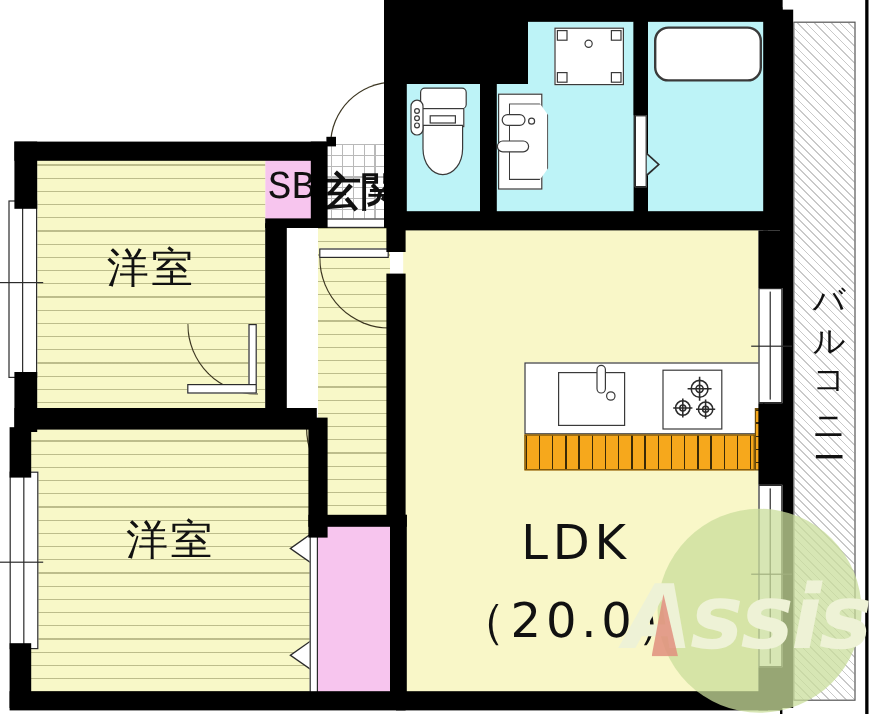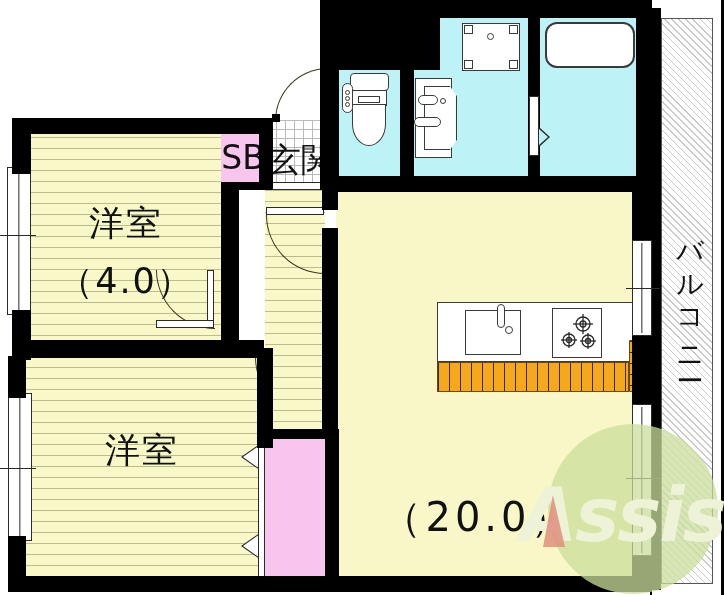--- a/index.html
+++ b/index.html
@@ -52,22 +52,22 @@
     color:#111111;
     font-family:"DejaVu Sans","Liberation Sans",sans-serif;
     white-space:nowrap;
     letter-spacing:2px;
     text-align:center;
     user-select:none;
   }
   .lbl-room{font-size:35px;font-weight:400;}
   .lbl-area{font-size:35px;font-weight:400;}
   .lbl-ldk{font-size:40px;font-weight:400;letter-spacing:4px;}
-  .lbl-sb{font-size:33px;font-weight:400;letter-spacing:0;}
-  .lbl-genkan{font-size:33px;font-weight:400;letter-spacing:0;}
+  .lbl-sb{font-size:33px;font-weight:400;letter-spacing:0;font-family:Liberation Mono, monospace;}
+  .lbl-genkan{font-size:33px;font-weight:700;letter-spacing:0;}
   .lbl-cl{font-size:31px;font-weight:400;letter-spacing:0;}
   .lbl-vert{
     writing-mode:vertical-rl;
     font-size:27px;letter-spacing:6px;
   }
 
   
   .fx{position:absolute;box-sizing:border-box;border:1.4px solid #3a3a3a;background:#ffffff;}
   .fx-r{border-radius:4px;}
 
@@ -190,21 +190,20 @@
   <div class="arc" style="left:275px;top:68px;width:52px;height:52px;border-radius:100% 0 0 0;border-bottom:none;border-right:none;"></div>
   <div class="abs wall" style="left:272px;top:114px;width:8px;height:8px;"></div>
   <div class="abs wall" style="left:320px;top:114px;width:8px;height:8px;"></div>
 
   <div class="abs room-pink" style="left:221px;top:122px;width:44px;height:64px;"></div>
   <div class="lbl lbl-sb" style="left:221px;top:138px;width:44px;">SB</div>
 
   <div class="abs room-tatami" style="left:31px;top:126px;width:190px;height:222px;"></div>
 
   <div class="lbl lbl-room" style="left:46px;top:200px;width:160px;">洋室</div>
-  <div class="lbl lbl-area" style="left:36px;top:258px;width:180px;">（4.0）</div>
 
   <div class="win win-v" style="left:7px;top:167px;width:24px;height:148px;"></div>
   <div class="abs" style="left:0px;top:235px;width:36px;height:1.4px;background:#2b2b2b;"></div>
 
   <div class="leaf" style="left:207px;top:270px;width:7px;height:58px;"></div>
   <div class="arc" style="left:156px;top:270px;width:58px;height:58px;border-radius:0 0 0 100%;border-top:none;border-right:none;"></div>
   <div class="leaf" style="left:156px;top:320px;width:58px;height:8px;"></div>
 
   <div class="abs room-tatami" style="left:25px;top:356px;width:238px;height:222px;"></div>
 
@@ -224,20 +223,21 @@
   <div class="abs" style="left:243px;top:534px;width:0;height:0;border-top:12px solid transparent;border-bottom:12px solid transparent;border-right:17px solid #ffffff;"></div>
   <div class="abs" style="left:258px;top:437px;width:7px;height:141px;background:#ffffff;border:1.3px solid #2b2b2b;box-sizing:border-box;"></div>
 
   <div class="abs room-tatami" style="left:265px;top:190px;width:60px;height:247px;"></div>
 
   <div class="leaf" style="left:266px;top:207px;width:58px;height:8px;"></div>
   <div class="arc" style="left:266px;top:215px;width:58px;height:58px;border-radius:0 0 0 100%;border-top:none;border-right:none;"></div>
 
   <div class="abs room-plain" style="left:336px;top:190px;width:296px;height:388px;"></div>
 
+  <div class="lbl lbl-ldk" style="left:390px;top:430px;width:180px;">LDK</div>
   <div class="lbl lbl-ldk" style="left:368px;top:490px;width:220px;">（20.0）</div>
 
   <div class="fx" style="left:437px;top:302px;width:200px;height:60px;"></div>
 
   <div class="fx" style="left:465px;top:310px;width:56px;height:45px;"></div>
   <div class="fx fx-r" style="left:497px;top:304px;width:8px;height:24px;border-radius:4px;"></div>
   <div class="fx" style="left:505px;top:326px;width:8px;height:8px;border-radius:50%;"></div>
 
   <div class="fx" style="left:552px;top:308px;width:50px;height:50px;"></div>
   <svg class="abs" style="left:552px;top:308px;width:50px;height:50px;" viewBox="0 0 50 50">

